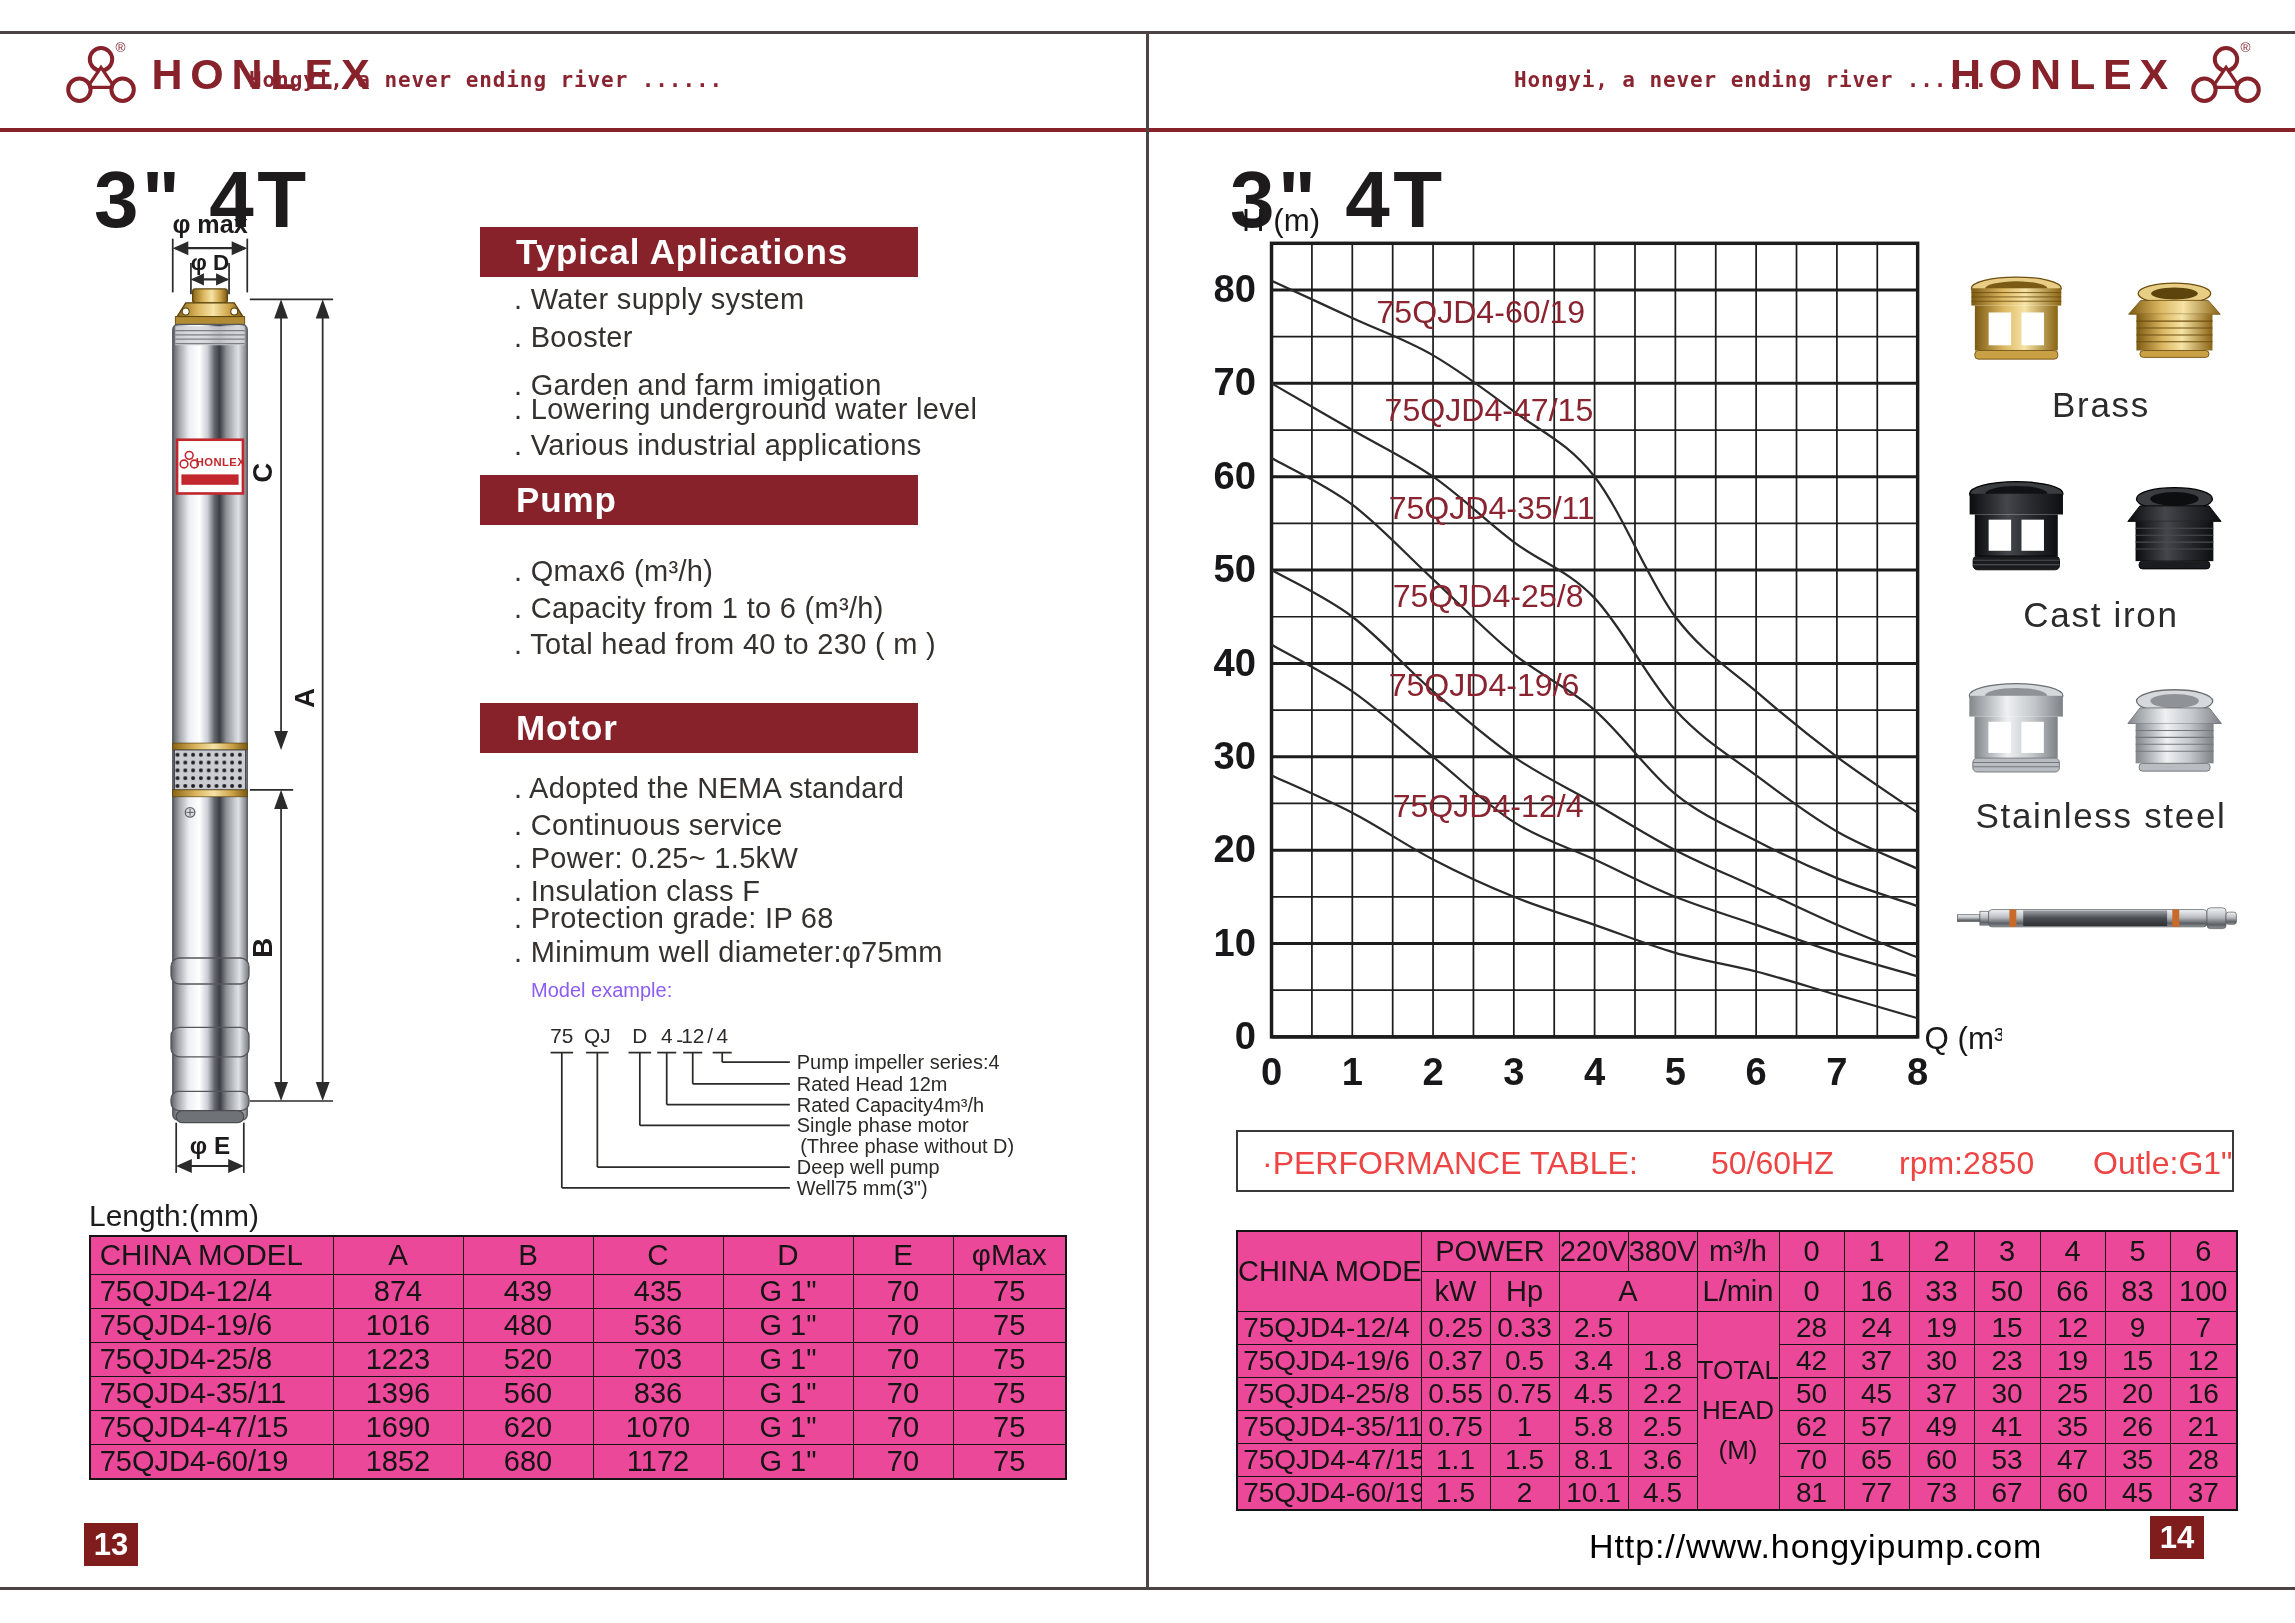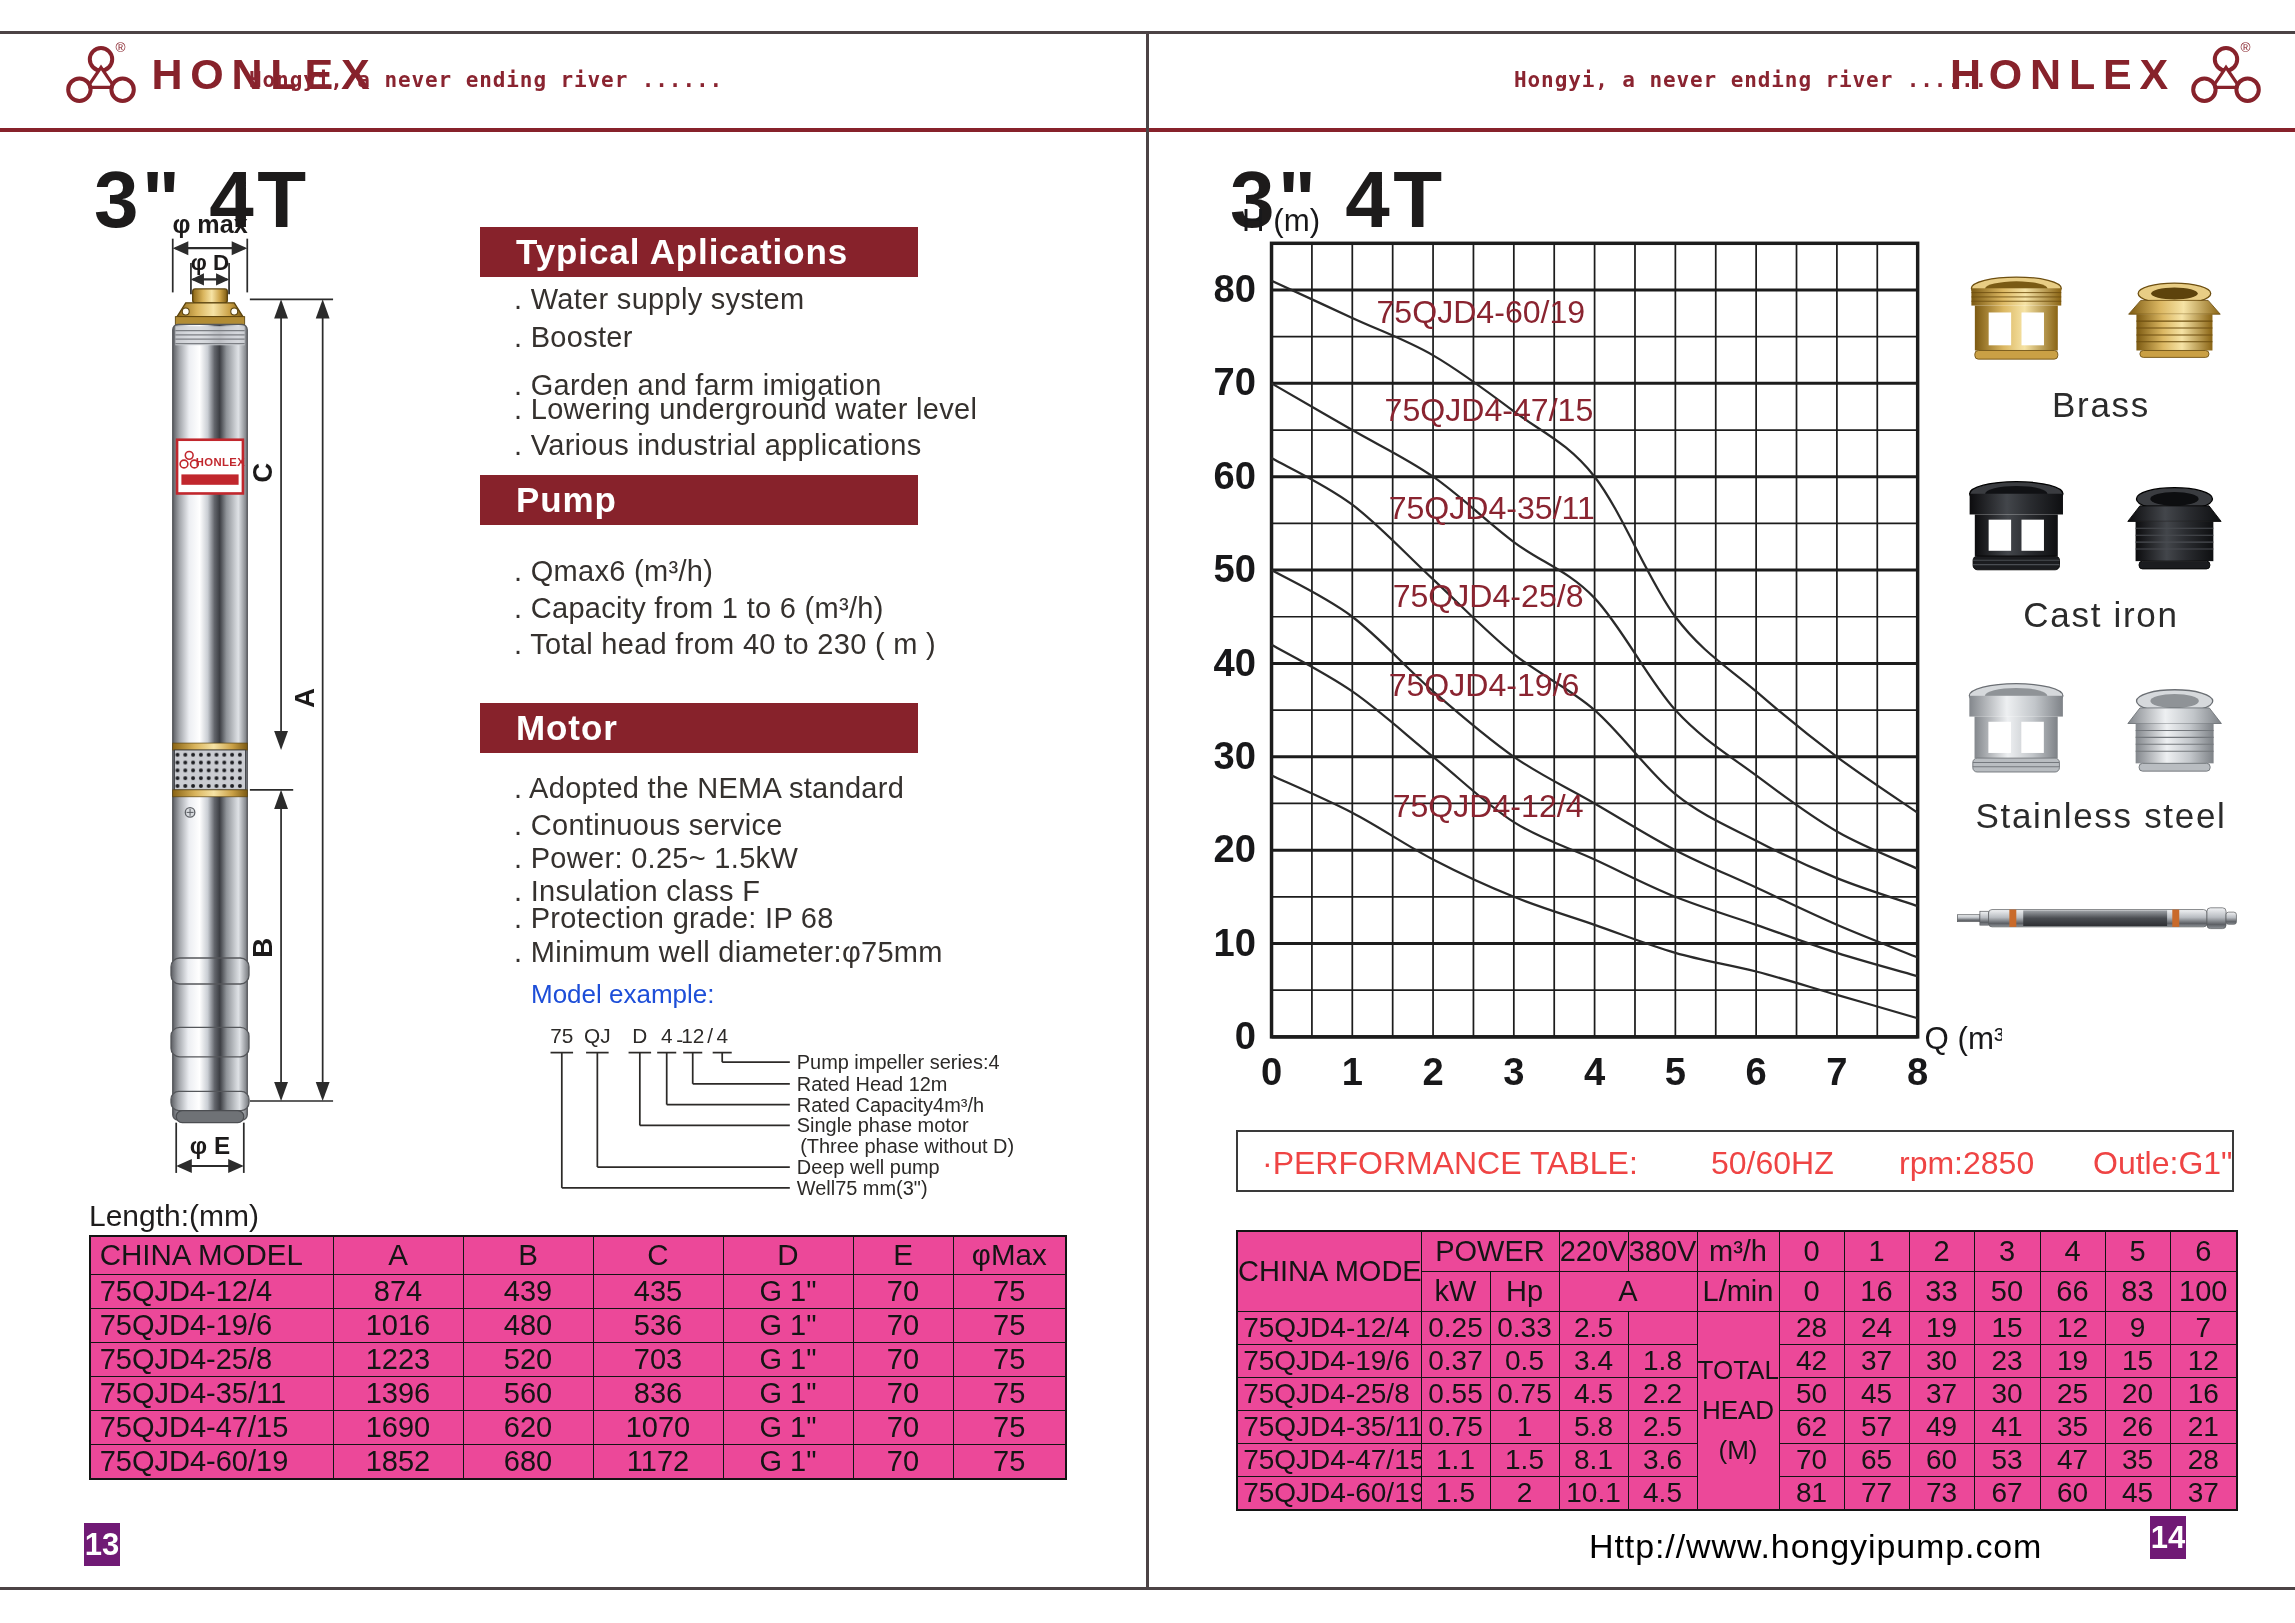--- a/index.html
+++ b/index.html
@@ -11,34 +11,34 @@
   .rule-red{left:0;top:128px;width:2295px;height:4.3px;background:#87222b}
   .rule-bottom{left:0;top:1587px;width:2295px;height:2.6px;background:#4c4345}
   .divider{left:1146px;top:31px;width:2.6px;height:1558px;background:#4c4345}
   .logo{display:flex;align-items:center;gap:10.4px}
   .logotype{font-weight:700;font-size:43px;letter-spacing:7.8px;color:#87222b;font-family:"Liberation Sans",sans-serif}
   .tagline{font-family:"DejaVu Sans Mono",monospace;font-size:21px;letter-spacing:0.9px;color:#8a2430;font-weight:600;white-space:nowrap}
   .page-title{font-size:80px;font-weight:700;color:#1d1b1b;letter-spacing:3.5px;white-space:nowrap}
   .secbar{width:438px;height:50px;background:#87222b;color:#fff;font-size:35px;font-weight:700;
           display:flex;align-items:center;padding-left:36px;letter-spacing:0.9px}
   .bullet{font-size:29px;color:#35312e;white-space:nowrap;letter-spacing:0.3px}
-  .model-ex-label{font-size:26px;color:#1d4ed8}
+  .model-ex-label{font-size:20px;color:#8b5cf6}
   .cap{font-size:30px;color:#1e1c1c}
   table{border-collapse:collapse;background:#ec4899}
   .dtable{border:2.6px solid #141414;table-layout:fixed}
   .dtable th,.dtable td{border:1.7px solid #141414;text-align:center;font-weight:400;color:#151515;
           overflow:hidden;white-space:nowrap}
   .ltable th{font-size:29.5px}
   .ltable td{font-size:29px}
   .ltable td.model,.ltable th.model{text-align:left;padding-left:8.7px}
   .ptable th{font-size:29px}
   .ptable td{font-size:28px}
   .ptable td.model{text-align:left;padding-left:5.2px}
   .ptable .total div{font-size:26px;line-height:1.55}
-  .pgnum{width:36px;height:43px;background:#701a75;color:#fff;font-size:31px;font-weight:700;
+  .pgnum{width:54px;height:43px;background:#7f1d1d;color:#fff;font-size:31px;font-weight:700;
          display:flex;align-items:center;justify-content:center}
   .note{font-size:24px;color:#2a2a2a}
   .url{font-size:34px;color:#000000;letter-spacing:0.9px}
   .mat-label{width:278px;text-align:center;font-size:35px;color:#2b2b2b;letter-spacing:1.7px}
   .perfbox{width:998px;height:62px;border:2.6px solid #3a3a3a;position:absolute}
   .perfbox span{position:absolute;top:13px;font-size:32px;color:#ef4444;white-space:nowrap}
   svg text{font-family:"Liberation Sans",sans-serif}
 </style>
 </head>
 <body>

